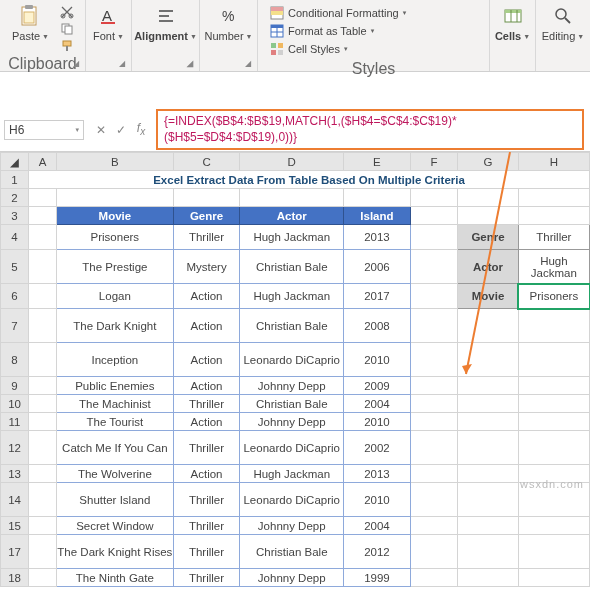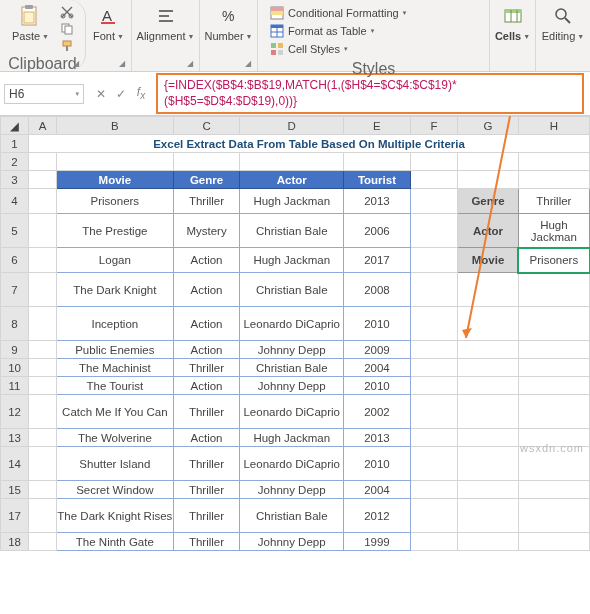--- a/index.html
+++ b/index.html
@@ -15,21 +15,21 @@
 .big-btn .lbl { font-size: 11px; color: #444; display: flex; align-items: center; gap: 2px; }
 .small-col { display: flex; flex-direction: column; gap: 1px; padding-top: 2px;}
 .small-btn { width: 20px; height: 16px; display: flex; align-items: center; justify-content: center; cursor: pointer; }
 .styles-col { display: flex; flex-direction: column; gap: 1px; align-items: flex-start; padding: 2px 4px; }
 .styles-item { display: flex; align-items: center; gap: 4px; font-size: 11px; color: #444; cursor: pointer; padding: 0 2px; height: 17px;}
 .dd-caret { font-size: 7px; color: #666; }
 .corner-exp { position: absolute; right: 2px; bottom: 2px; width: 10px; height: 10px; font-size: 8px; color: #888; cursor: pointer; }
 .ribbon-group { position: relative; }
 
 
-.fbar-row { display: flex; align-items: center; border-bottom: 1px solid #d0d0d0; height: 44px; background: #fff; }
+.fbar-row { display: flex; align-items: center; border-bottom: 1px solid #d0d0d0; height: 44px; background: #fff; margin-top: 36px; }
 .name-box { width: 80px; border: 1px solid #ccc; margin: 4px; height: 20px; display: flex; align-items: center; padding: 0 4px; font-size: 12px; background: #fff; justify-content: space-between;}
 .name-box .dd-caret{ color:#888; }
 .fx-icons { display: flex; gap: 2px; align-items: center; padding: 0 4px; }
 .fx-icon { width: 18px; height: 18px; display: flex; align-items: center; justify-content: center; color: #888; font-size: 12px; }
 .formula-box { flex: 1; border: 2px solid #ed7d31; margin: 2px 6px 2px 2px; padding: 3px 6px; font-size: 12px; color: #be185d; line-height: 1.3; background: #fff; min-height: 36px; display: flex; align-items: center; }
 
 
 .grid-wrap { position: relative; }
 table.grid { border-collapse: collapse; table-layout: fixed; width: 590px; }
 table.grid th, table.grid td { border: 1px solid #d4d4d4; font-size: 11.5px; text-align: center; vertical-align: middle; padding: 0; overflow: hidden; background: #fff;}
@@ -44,21 +44,21 @@
 .row-h1{height:18px;} .row-h2{height:25px;} .row-h3{height:34px;}
 
 
 .callout-line { position: absolute; pointer-events: none; }
 .watermark { position: absolute; right: 6px; color: #bbb; font-size: 11px; letter-spacing: 1px; }
 </style>
 </head>
 <body>
 
 <div class="ribbon">
-  <div class="ribbon-group" style="width:86px;border-radius:17px;">
+  <div class="ribbon-group" style="width:86px;">
     <div class="ribbon-group-body">
       <div class="big-btn">
         <div class="icon-box">
           <svg width="22" height="24" viewBox="0 0 22 24">
               <rect x="3" y="3" width="14" height="18" fill="#fff" stroke="#c19a5b"></rect>
               <rect x="6" y="1" width="8" height="4" rx="1" fill="#a0a0a0"></rect>
               <rect x="5" y="8" width="10" height="11" fill="#fdf3d0" stroke="#d8b36a"></rect>
             </svg>
         </div>
         <div class="lbl">
@@ -104,21 +104,21 @@
         <div class="lbl">
             <span>Font</span>
             <span class="dd-caret">▼</span>
           </div>
       </div>
     </div>
     <div class="ribbon-group-label">&nbsp;</div>
     <div class="corner-exp">◢</div>
   </div>
 
-  <div class="ribbon-group" style="width:68px;">
+  <div class="ribbon-group" style="width:68px;font-weight:bold;">
     <div class="ribbon-group-body">
       <div class="big-btn">
         <div class="icon-box">
             <svg width="20" height="20" viewBox="0 0 20 20">
               <line x1="3" y1="5" x2="17" y2="5" stroke="#444" stroke-width="1.5"></line>
               <line x1="3" y1="10" x2="13" y2="10" stroke="#444" stroke-width="1.5"></line>
               <line x1="3" y1="15" x2="17" y2="15" stroke="#444" stroke-width="1.5"></line>
             </svg>
           </div>
         <div class="lbl">
@@ -281,21 +281,21 @@
           <td></td>
           <td></td>
           <td></td>
   </tr>
   <tr class="row-h1">
     <th class="rowhdr">3</th>
     <td></td>
     <td class="hdr-cell">Movie</td>
     <td class="hdr-cell">Genre</td>
     <td class="hdr-cell">Actor</td>
-    <td class="hdr-cell">Tourist</td>
+    <td class="hdr-cell">Island</td>
     <td></td>
           <td></td>
           <td></td>
   </tr>
   </tbody>
       <tbody id="data-rows">
         <tr class="row-h2">
           <th class="rowhdr">4</th>
           <td></td>
           <td class="data-cell">Prisoners</td>

